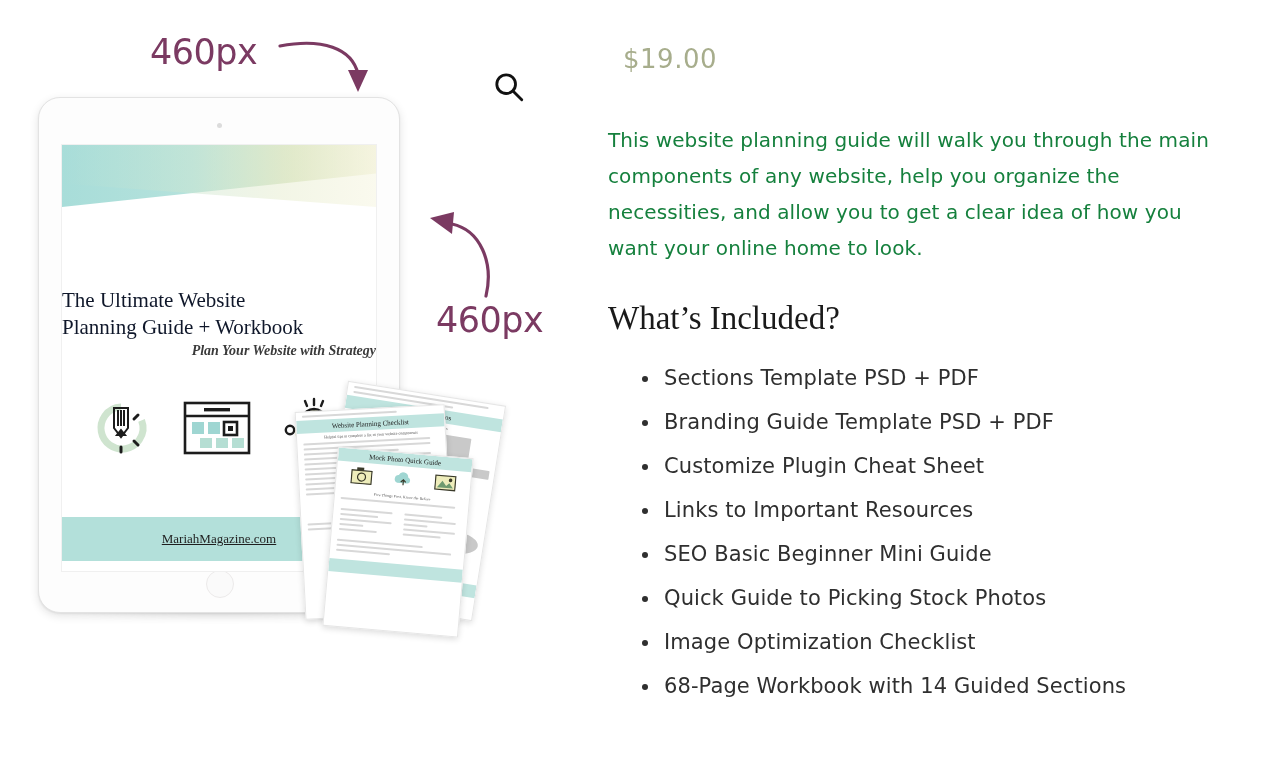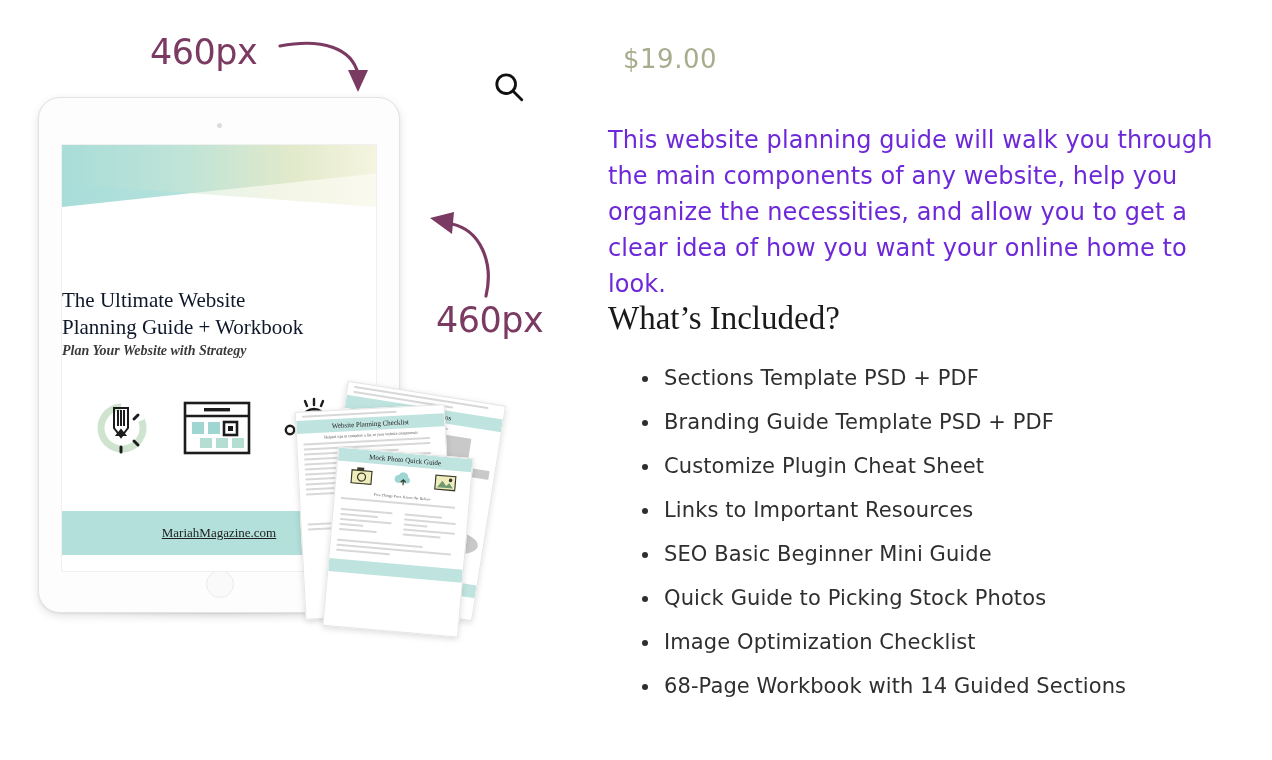--- a/index.html
+++ b/index.html
@@ -149,21 +149,21 @@
     font-family: "Liberation Serif", serif;
     font-size: 21px;
     line-height: 1.28;
     color: #0f172a;
   }
   .cover-sub {
     position: absolute;
     left: 0;
     top: 198px;
     width: 100%;
-    text-align: left;
+    text-align: right;
     font-family: "Liberation Serif", serif;
     font-style: italic;
     font-weight: bold;
     font-size: 14px;
     color: #3a3a3a;
   }
   .cover-icons {
     position: absolute;
     left: 0;
     top: 240px;
@@ -171,21 +171,21 @@
     height: 86px;
     display: flex;
     justify-content: space-around;
     align-items: center;
     padding: 0 16px;
     box-sizing: border-box;
   }
   .cover-footer {
     position: absolute;
     left: 0;
-    bottom: 16px;
+    bottom: 10px;
     width: 100%;
     height: 44px;
     background: #b3e0da;
     display: flex;
     align-items: center;
     justify-content: center;
   }
   .cover-footer span {
     font-family: "Liberation Serif", serif;
     font-size: 13px;
@@ -289,23 +289,23 @@
     font-size: 26px;
     color: #a7ad8c;
     letter-spacing: 0.5px;
   }
   .desc {
     position: absolute;
     left: 0;
     top: 122px;
     width: 625px;
     font-family: "DejaVu Sans", sans-serif;
-    font-size: 24px;
+    font-size: 20px;
     line-height: 36px;
-    color: #6d28d9;
+    color: #15803d;
     letter-spacing: 0.1px;
   }
   .included-heading {
     position: absolute;
     left: 0;
     top: 300px;
     font-family: "Liberation Serif", serif;
     font-size: 33px;
     color: #1a1a1a;
   }

